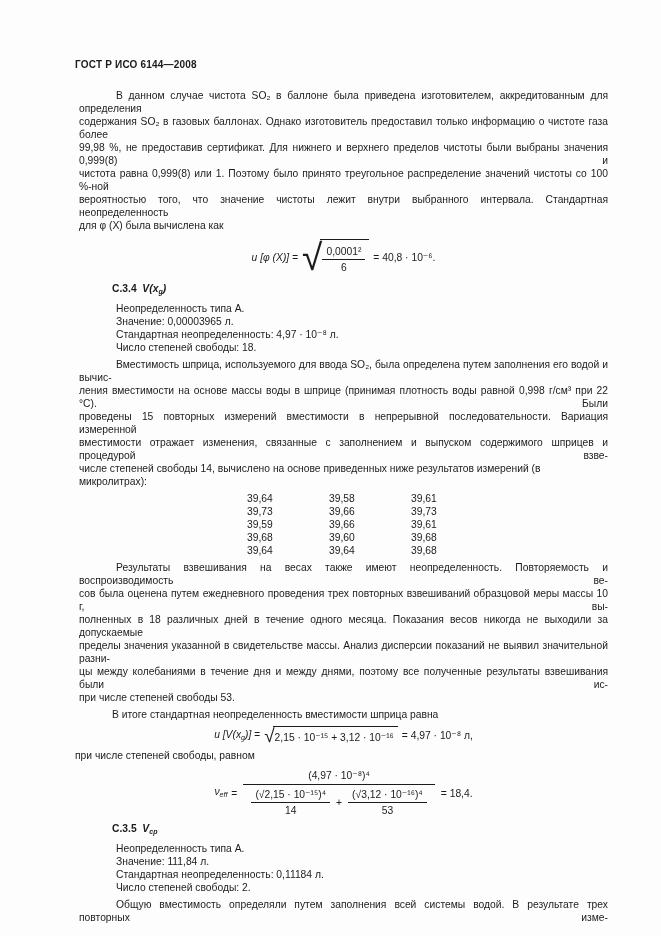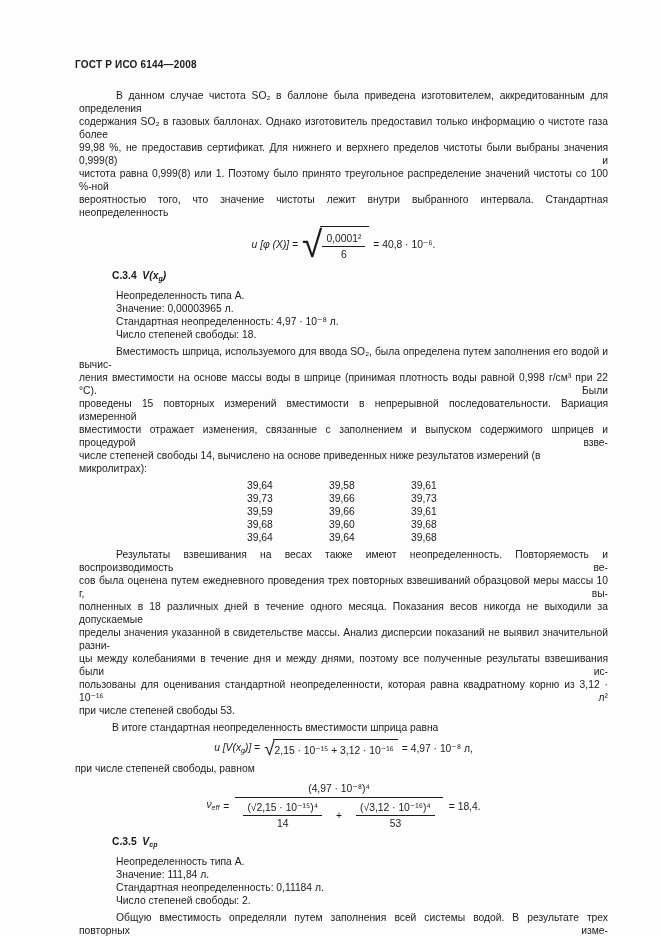--- a/index.html
+++ b/index.html
@@ -40,38 +40,39 @@
   .sqrt { display:inline-flex; align-items:stretch; }
   .rad { line-height:1; align-self:flex-end; margin-right:-2px; font-weight:300; }
   .rad.big { font-size:37px; }
   .rad.small { font-size:19px; }
   .under { border-top:1px solid #1b1b1b; padding:2px 4px 0 2px; display:inline-flex; align-items:center; }
   .frac { display:inline-flex; flex-direction:column; align-items:center; }
   .frac .fn { border-bottom:1px solid #1b1b1b; padding:0 4px 1px; }
   .frac .fd { padding-top:1px; }
   .bfrac { display:inline-flex; flex-direction:column; align-items:center; margin:0 2px; }
   .bfrac .bnum { padding:0 10px 2px; }
-  .bfrac .bden { border-top:1px solid #1b1b1b; padding:3px 8px 0; display:inline-flex; align-items:center; gap:14px; }
+  .bfrac .bden { border-top:1px solid #1b1b1b; padding:3px 8px 0; display:inline-flex; align-items:center; gap:6px; }
   .mtable { padding-left:172px; margin:3px 0; }
   .mrow { display:flex; }
   .mcell { width:82px; }
 </style>
 </head>
 <body>
 
 <div class="page">
 
   <div class="doc-header">ГОСТ Р ИСО 6144—2008</div>
 
   <div class="para">
     <div class="jl ind">В данном случае чистота SO₂ в баллоне была приведена изготовителем, аккредитованным для определения</div>
     <div class="jl">содержания SO₂ в газовых баллонах. Однако изготовитель предоставил только информацию о чистоте газа более</div>
     <div class="jl">99,98 %, не предоставив сертификат. Для нижнего и верхнего пределов чистоты были выбраны значения 0,999(8) и</div>
     <div class="jl">чистота равна 0,999(8) или 1. Поэтому было принято треугольное распределение значений чистоты со 100 %-ной</div>
     <div class="jl">вероятностью того, что значение чистоты лежит внутри выбранного интервала. Стандартная неопределенность</div>
+    <div>для φ (X) была вычислена как</div>
   </div>
 
   <div class="formula f1">
     <i>u [φ (X)] =</i>
     <span class="sqrt">
       <span class="rad big">√</span>
       <span class="under">
         <span class="frac">
           <span class="fn">0,0001²</span>
           <span class="fd">6</span>
@@ -127,21 +128,20 @@
       <span class="mcell">39,68</span>
     </div>
   </div>
 
   <div class="para">
     <div class="jl ind">Результаты взвешивания на весах также имеют неопределенность. Повторяемость и воспроизводимость ве-</div>
     <div class="jl">сов была оценена путем ежедневного проведения трех повторных взвешиваний образцовой меры массы 10 г, вы-</div>
     <div class="jl">полненных в 18 различных дней в течение одного месяца. Показания весов никогда не выходили за допускаемые</div>
     <div class="jl">пределы значения указанной в свидетельстве массы. Анализ дисперсии показаний не выявил значительной разни-</div>
     <div class="jl">цы между колебаниями в течение дня и между днями, поэтому все полученные результаты взвешивания были ис-</div>
-    <div class="jl">пользованы для оценивания стандартной неопределенности, которая равна квадратному корню из 3,12 · 10⁻¹⁶ л²</div>
     <div>при числе степеней свободы 53.</div>
   </div>
 
   <div class="ind" style="text-indent:37px;">В итоге стандартная неопределенность вместимости шприца равна</div>
 
   <div class="formula f2">
     <span><i>u [V(x</i><sub class="fsub">g</sub><i>)] =</i></span>
     <span class="sqrt">
       <span class="rad small">√</span>
       <span class="under">2,15 · 10⁻¹⁵ + 3,12 · 10⁻¹⁶</span>

